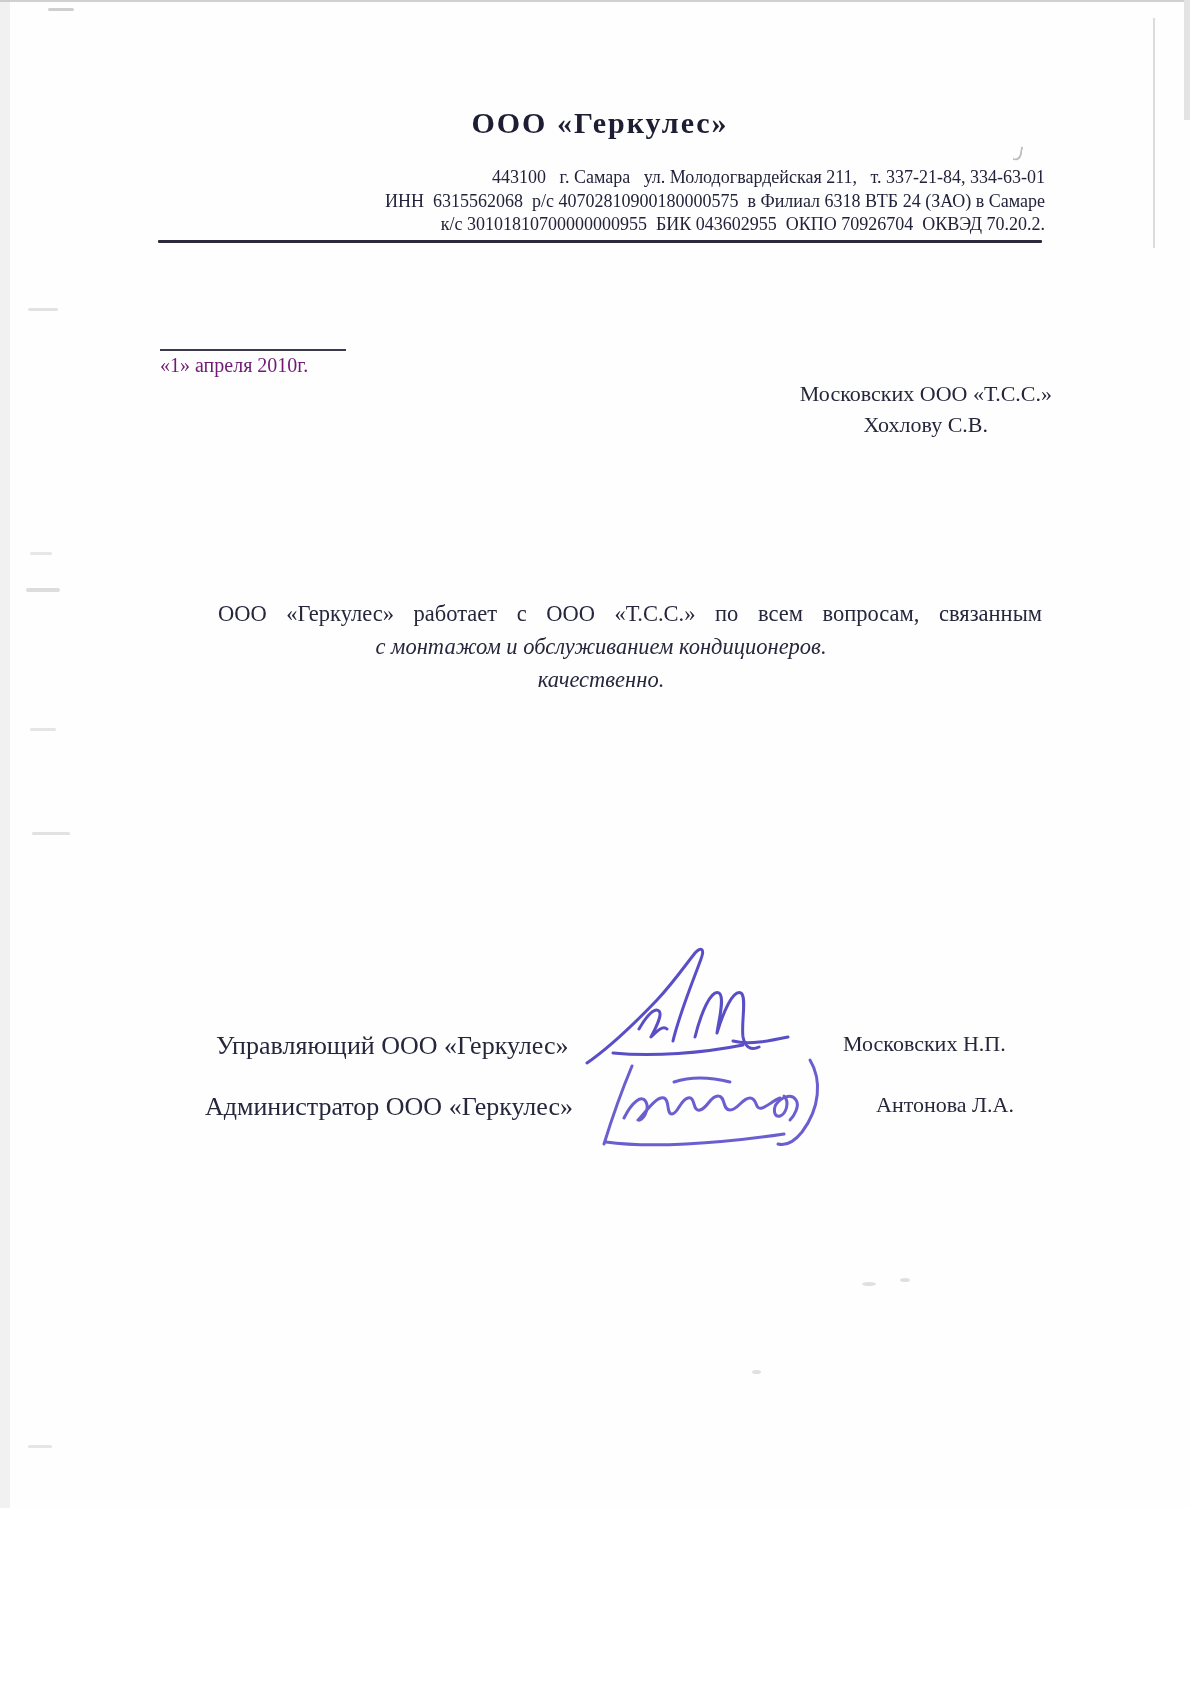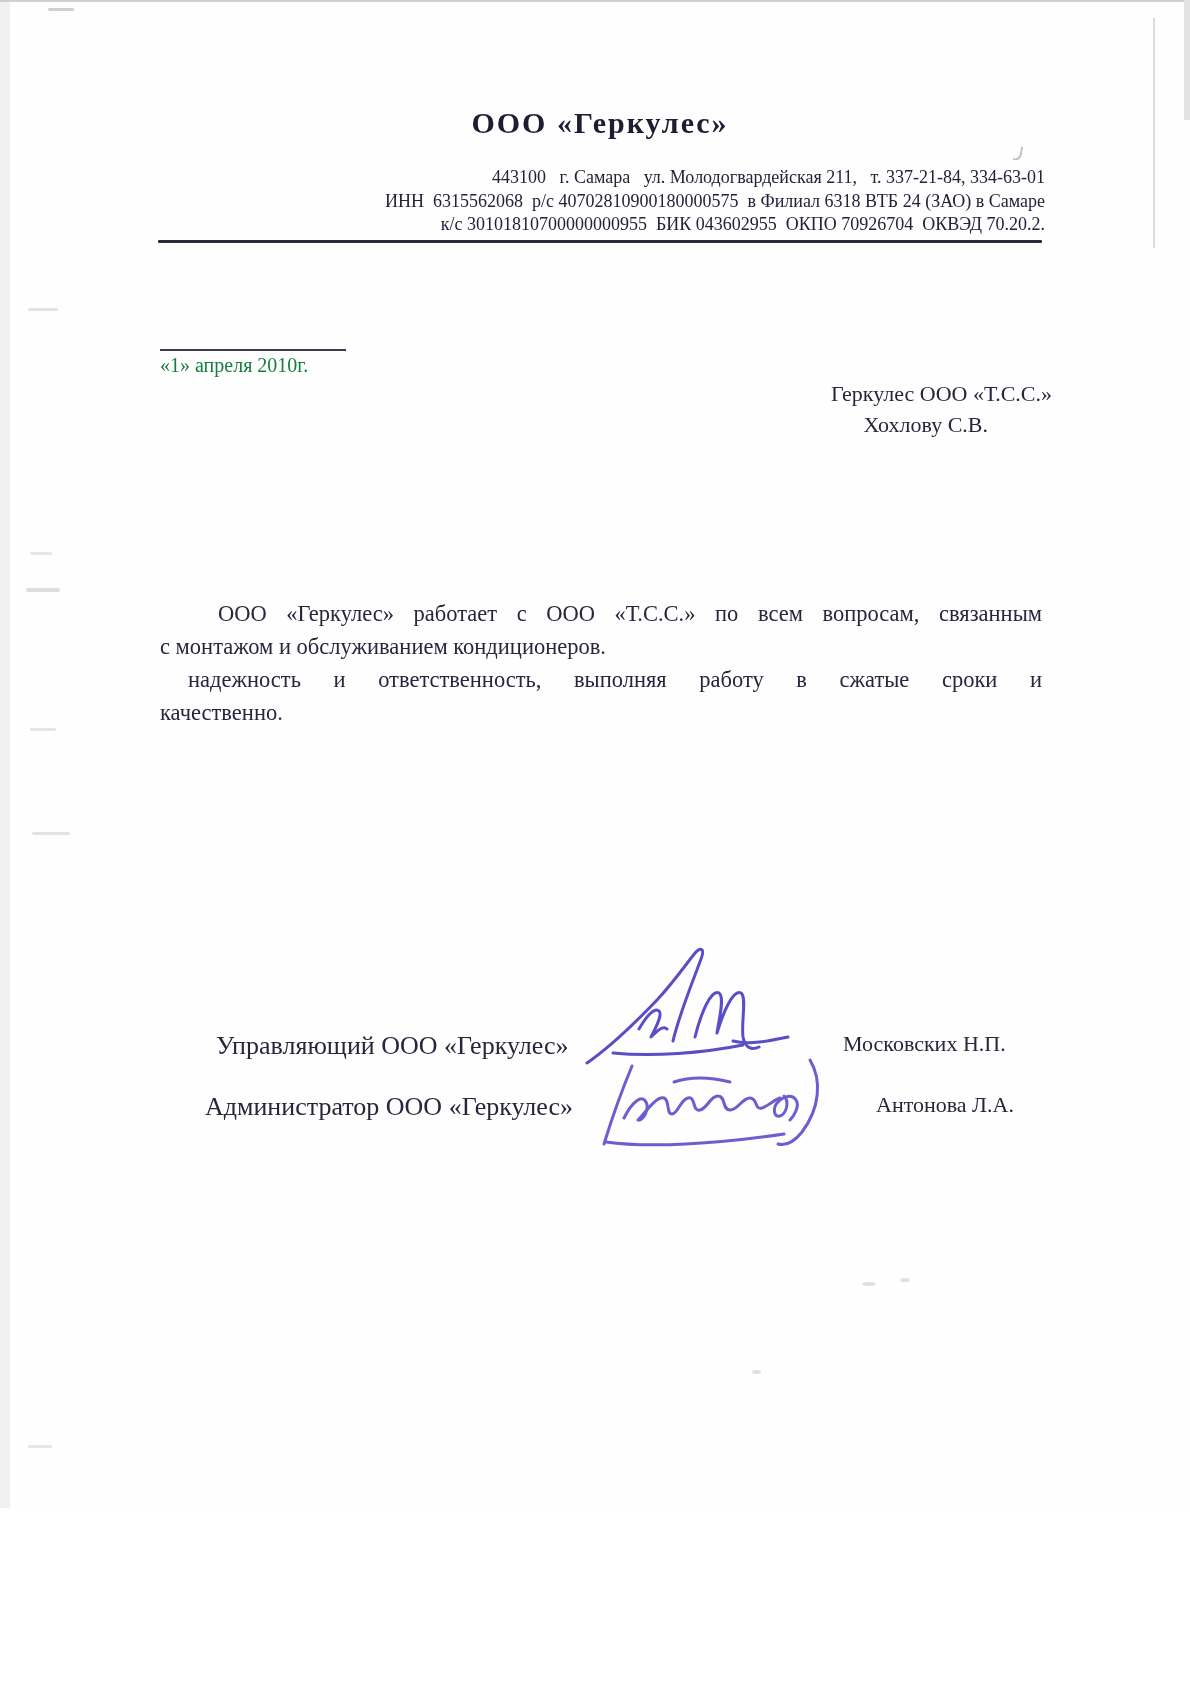--- a/index.html
+++ b/index.html
@@ -17,27 +17,27 @@
     font-size:30px;font-weight:bold;letter-spacing:2px;color:#1d1d33;
     margin-bottom:26px;white-space:pre-wrap;
   }
   .addr{font-size:18px;line-height:23.5px;color:#22223a;white-space:pre-wrap;text-align:right;}
   .header-rule{
     position:absolute;left:158px;top:240px;width:884px;height:3px;
     background:#2b2b3d;border-radius:1px;
   }
   
   .date-rule{position:absolute;left:160px;top:349px;width:186px;height:2px;background:#3a3a4c;}
-  .date-line{position:absolute;left:160px;top:354px;font-size:20px;color:#15803d;white-space:pre-wrap;}
+  .date-line{position:absolute;left:160px;top:354px;font-size:20px;color:#701a75;white-space:pre-wrap;}
   .addressee{position:absolute;left:690px;top:378px;width:362px;text-align:right;font-size:22px;line-height:31px;color:#26263c;}
   .addressee .line2{padding-right:64px;}
   
   .body-text{position:absolute;left:160px;top:597px;width:882px;font-size:22.5px;line-height:33px;color:#26263c;}
   .jline{text-align:justify;text-align-last:justify;margin-left:28px;}
-  .nline{text-align:left;}
+  .nline{text-align:center;font-style:italic;}
   .indent{text-indent:30px;}
   
   .sig-role{position:absolute;font-size:26px;color:#26263c;white-space:pre-wrap;}
   .sig-name{position:absolute;font-size:22px;color:#26263c;white-space:pre-wrap;text-align:center;}
   .sig-svg{position:absolute;}
   
   .artifact{position:absolute;pointer-events:none;}
   .top-edge{left:0;top:0;width:1190px;height:2px;background:#c4c4c4;opacity:.8;}
   .right-line{left:1153px;top:18px;width:1.5px;height:230px;background:#dcdcdc;}
   .right-corner{left:1184px;top:0;width:6px;height:120px;background:#e3e3e3;}
@@ -77,28 +77,27 @@
     <div class="addr">443100   г. Самара   ул. Молодогвардейская 211,   т. 337-21-84, 334-63-01</div>
     <div class="addr">ИНН  6315562068  р/с 40702810900180000575  в Филиал 6318 ВТБ 24 (ЗАО) в Самаре</div>
     <div class="addr">к/с 30101810700000000955  БИК 043602955  ОКПО 70926704  ОКВЭД 70.20.2.</div>
   </div>
   <div class="header-rule"></div>
 
   <div class="date-rule"></div>
   <div class="date-line">«1» апреля 2010г.</div>
 
   <div class="addressee">
-    <div class="line1">Геркулес ООО «Т.С.С.»</div>
+    <div class="line1">Московских ООО «Т.С.С.»</div>
     <div class="line2">Хохлову С.В.</div>
   </div>
 
   <div class="body-text">
     <div class="jline indent">ООО «Геркулес» работает с ООО «Т.С.С.» по всем вопросам, связанным</div>
     <div class="nline">с монтажом и обслуживанием кондиционеров.</div>
-    <div class="jline">надежность и ответственность, выполняя работу в сжатые сроки и</div>
     <div class="nline">качественно.</div>
   </div>
 
   <div class="sig-role" style="left:216px;top:1031px;">Управляющий ООО «Геркулес»</div>
   <svg class="sig-svg" style="left:583px;top:945px;" width="210" height="130" viewBox="0 0 210 130">
     <g fill="none" stroke="#5a4ec6" stroke-width="3" stroke-linecap="round" stroke-linejoin="round">
       <path d="M4,118 C30,100 52,78 74,55 C90,38 104,18 112,8 C118,1 122,4 118,14 C110,36 96,70 90,96"></path>
       <path d="M56,84 C64,70 72,62 76,66 C80,70 72,84 68,92 C74,86 80,80 84,84"></path>
       <path d="M112,92 C118,68 128,44 136,48 C142,52 136,74 134,88 C140,68 150,44 158,48 C164,52 158,78 160,92 C162,102 168,106 176,102"></path>
       <path d="M150,96 C166,100 186,96 205,92"></path>

